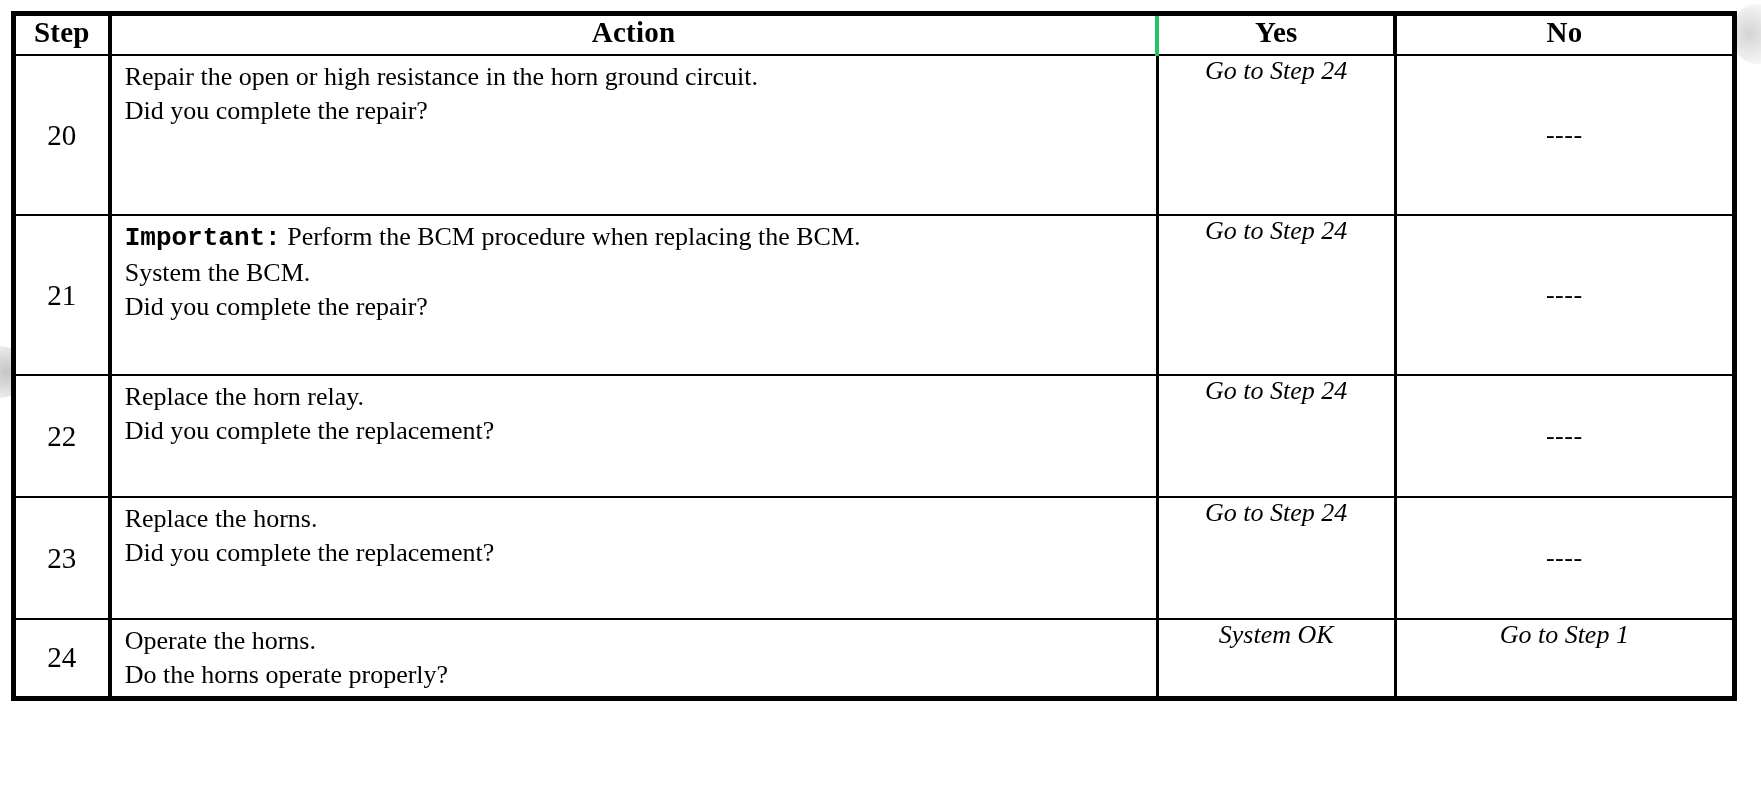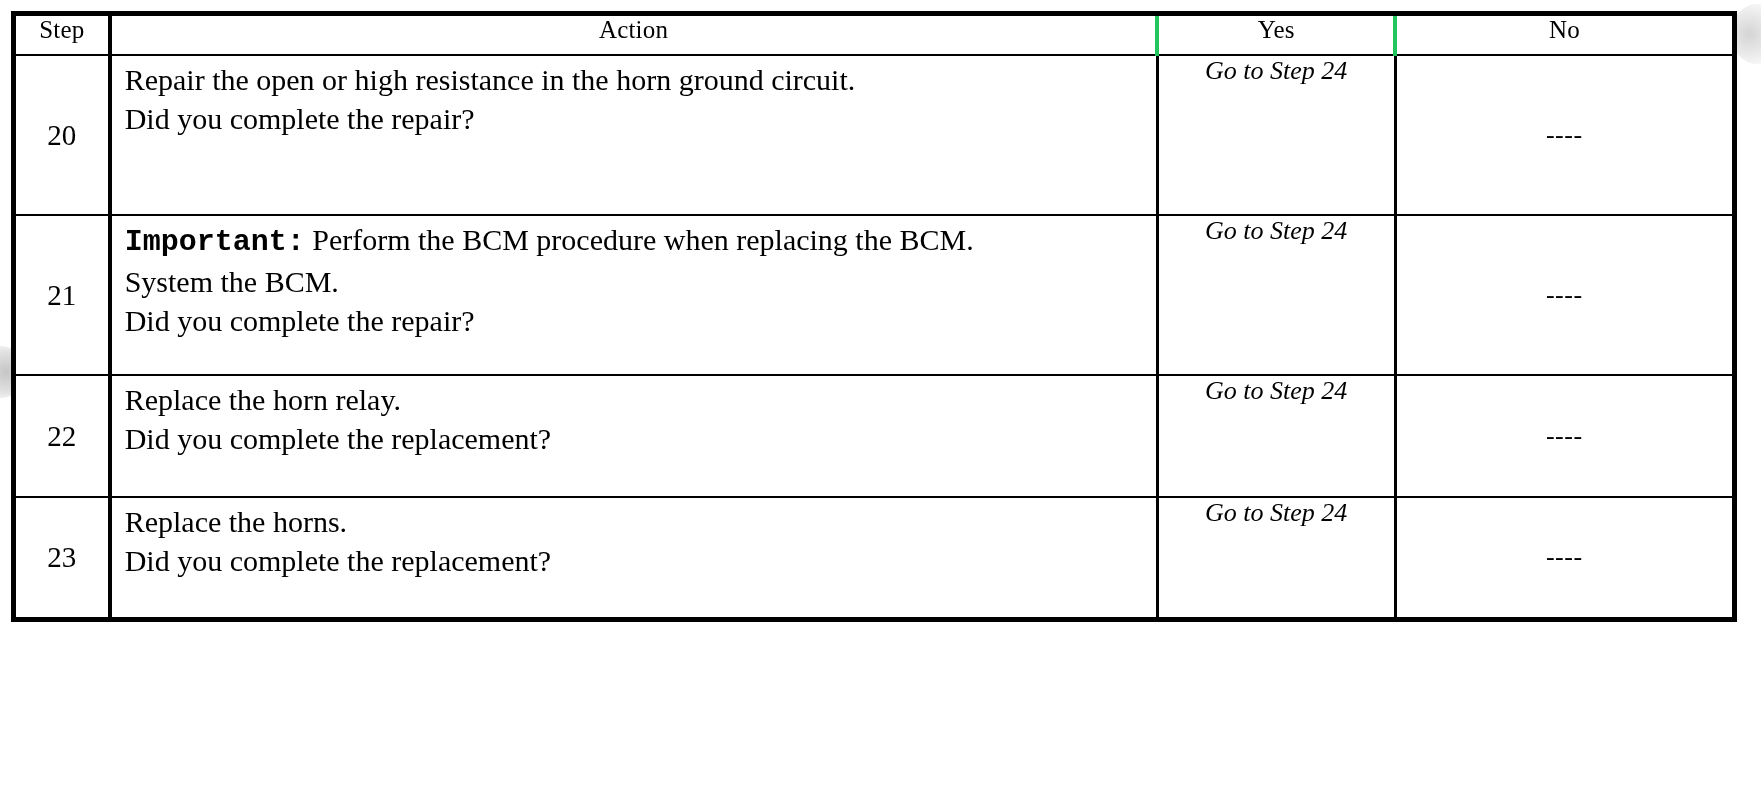--- a/index.html
+++ b/index.html
@@ -47,44 +47,44 @@
   col.c-step{width:85px;}
   col.c-action{width:926px;}
   col.c-yes{width:210px;}
   col.c-no{width:300px;}
 
   
   thead th{
     height:38px;
     text-align:center;
     vertical-align:middle;
-    font-weight:normal;
-    font-size:25px;
+    font-weight:bold;
+    font-size:29px;
     letter-spacing:.2px;
     border-bottom:4px solid #000;
   }
   thead th.h-step{border-right:4px solid #000;}
   thead th.h-action{border-right:4px solid #22c55e;}
-  thead th.h-yes{border-right:4px solid #22c55e;margin-top:29px;}
+  thead th.h-yes{border-right:4px solid #000000;margin-top:29px;}
 
   
   tbody tr{ }
   tbody tr td{
     border-top:4px solid #000;
     border-bottom:4px solid #000;
   }
   tbody td.cell-step{
     text-align:center;
     vertical-align:middle;
     font-size:29px;
     border-right:4px solid #000;
   }
   tbody td.cell-action{
     padding:4px 0 4px 13px;
-    font-size:30px;
+    font-size:26px;
     line-height:1.30;
     border-right:3px solid #000;
   }
   tbody td.cell-yes{
     text-align:center;
     font-size:26px;
     font-style:italic;
     border-right:3px solid #000;
     position:relative;
   }
@@ -228,15 +228,38 @@
           <td class="cell-yes">
             <div class="yn-inner">
               <div class="yn-spacer"></div>
               <div class="yn-bottom">Go to Step 24</div>
             </div>
           </td>
           <td class="cell-no">
             <div class="yn-middle dashes">----</div>
           </td>
         </tr>
+        <tr style="height: 72px;">
+          <td class="cell-step">24</td>
+          <td class="cell-action">
+            <div class="action-inner">
+              <div class="action-top">
+                <div class="action-line">Operate the horns.</div>
+              </div>
+              <div class="action-question">Do the horns operate properly?</div>
+            </div>
+          </td>
+          <td class="cell-yes">
+            <div class="yn-inner">
+              <div class="yn-spacer"></div>
+              <div class="yn-bottom">System OK</div>
+            </div>
+          </td>
+          <td class="cell-no">
+            <div class="yn-inner">
+              <div class="yn-spacer"></div>
+              <div class="yn-bottom">Go to Step 1</div>
+            </div>
+          </td>
+        </tr>
       </tbody>
   </table>
 </div>
 
 </body></html>

